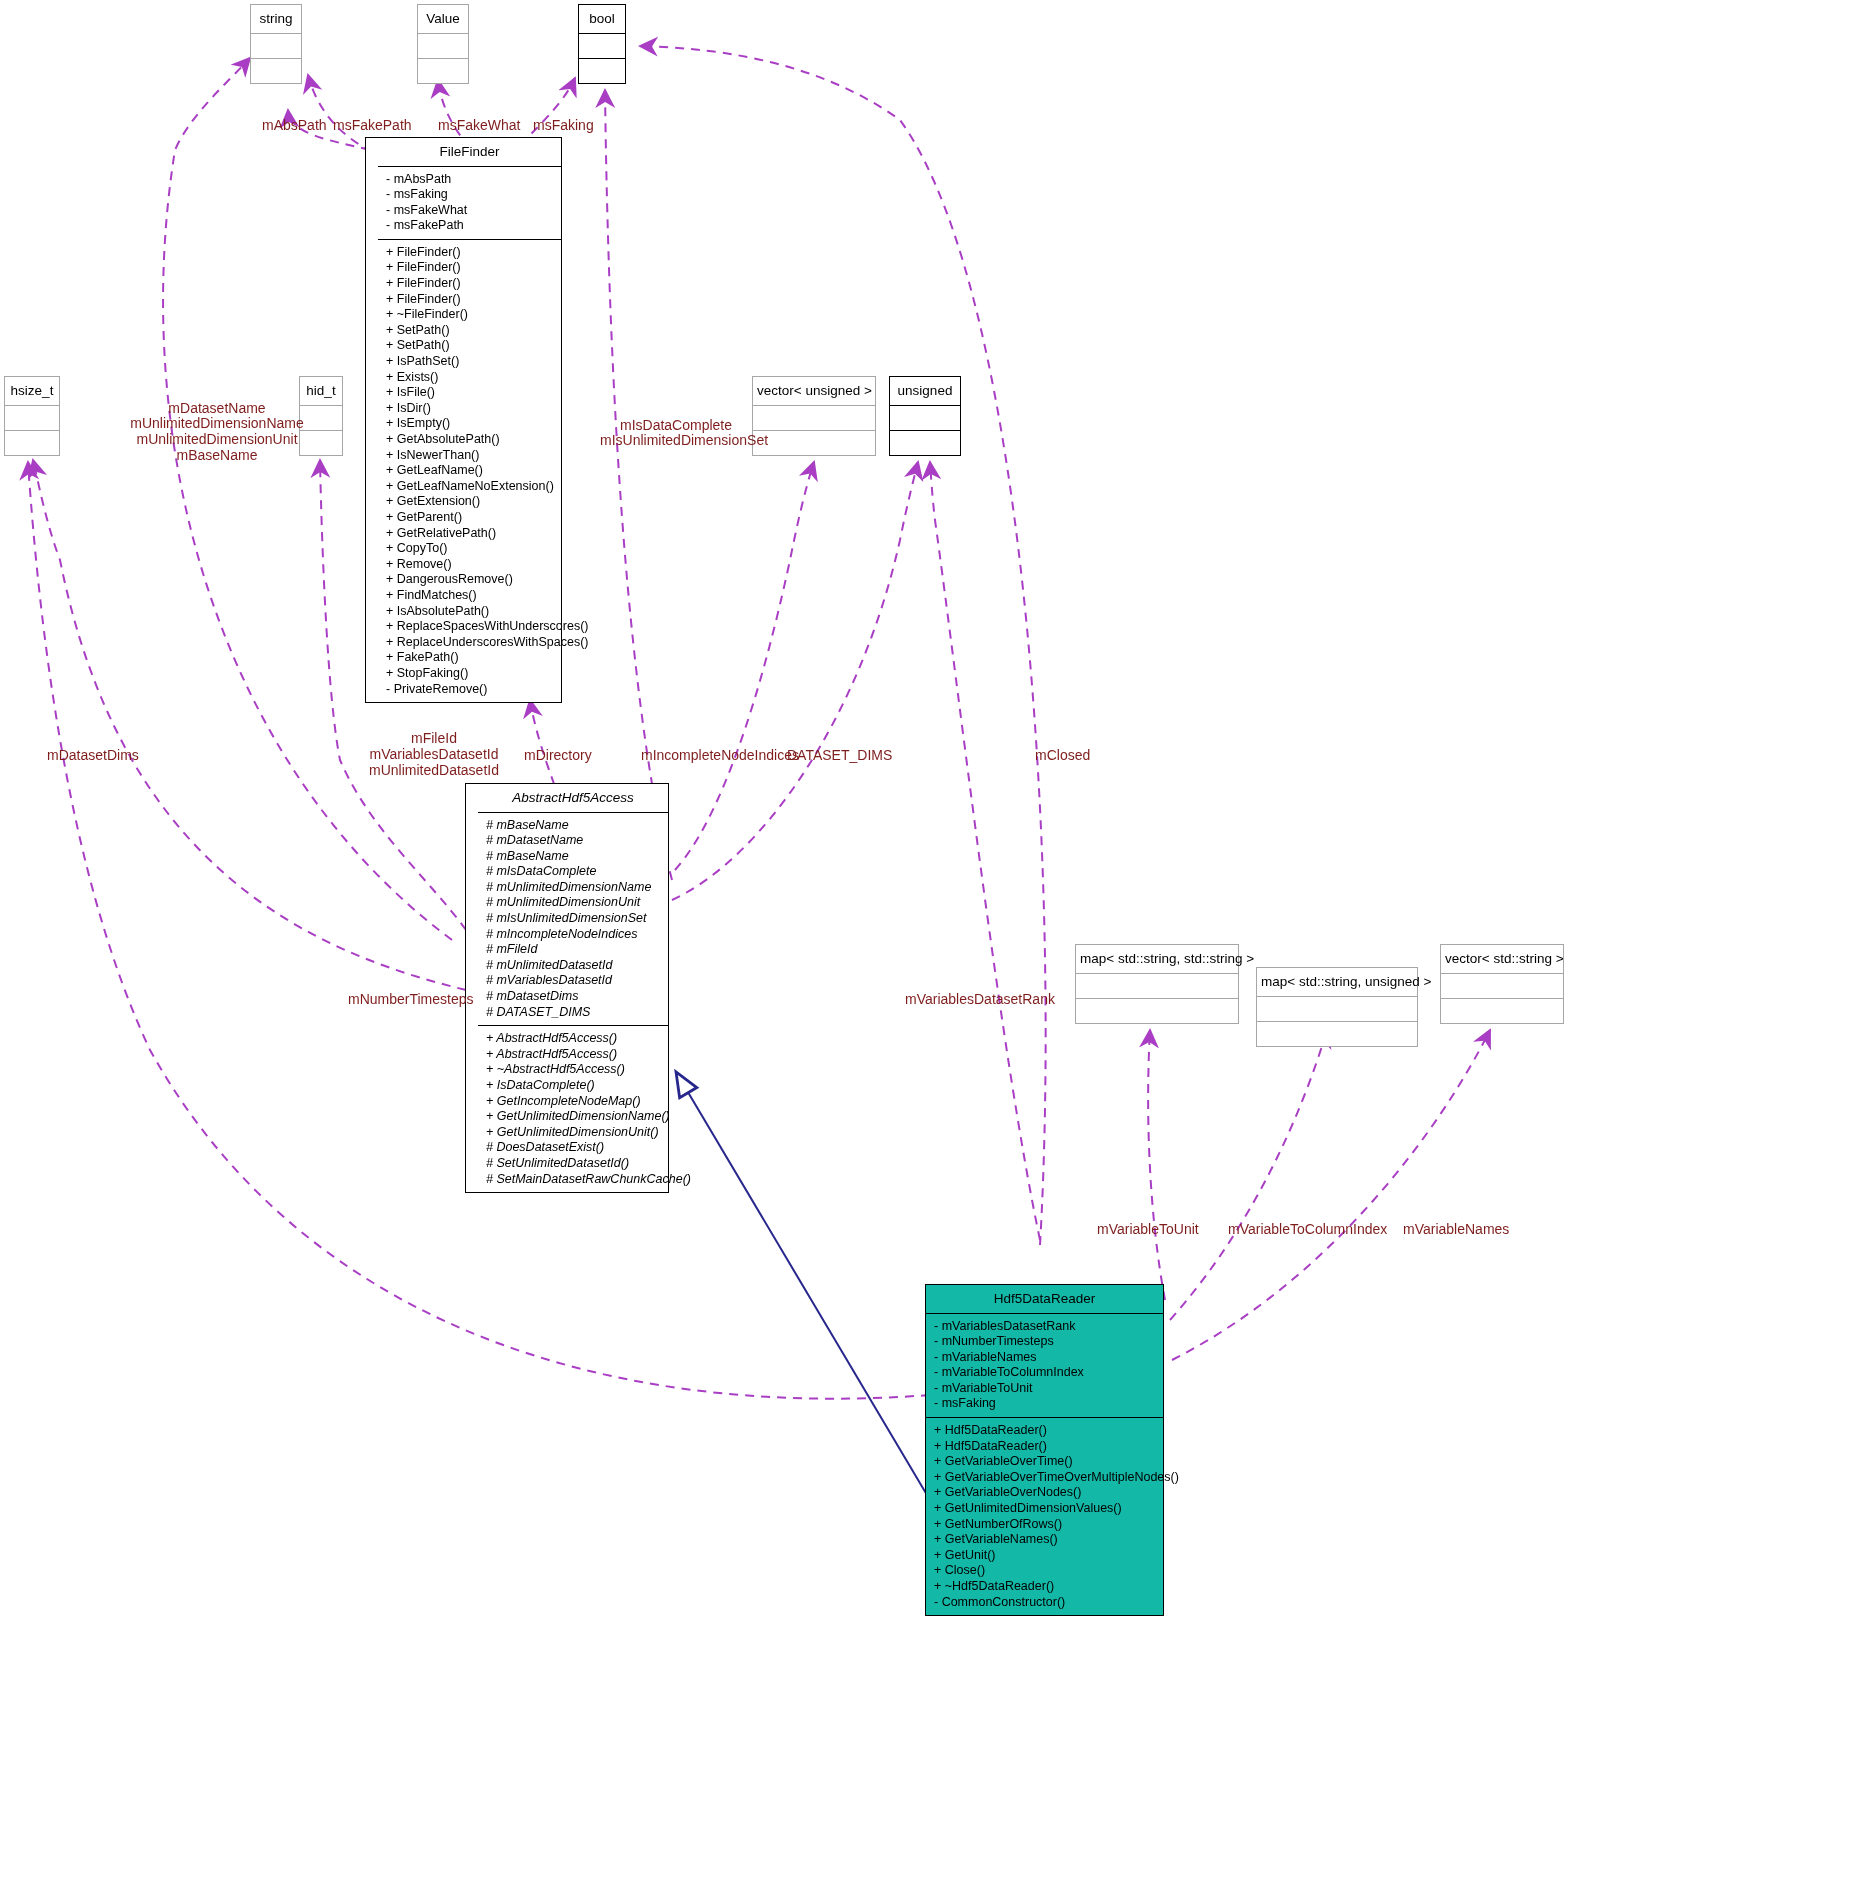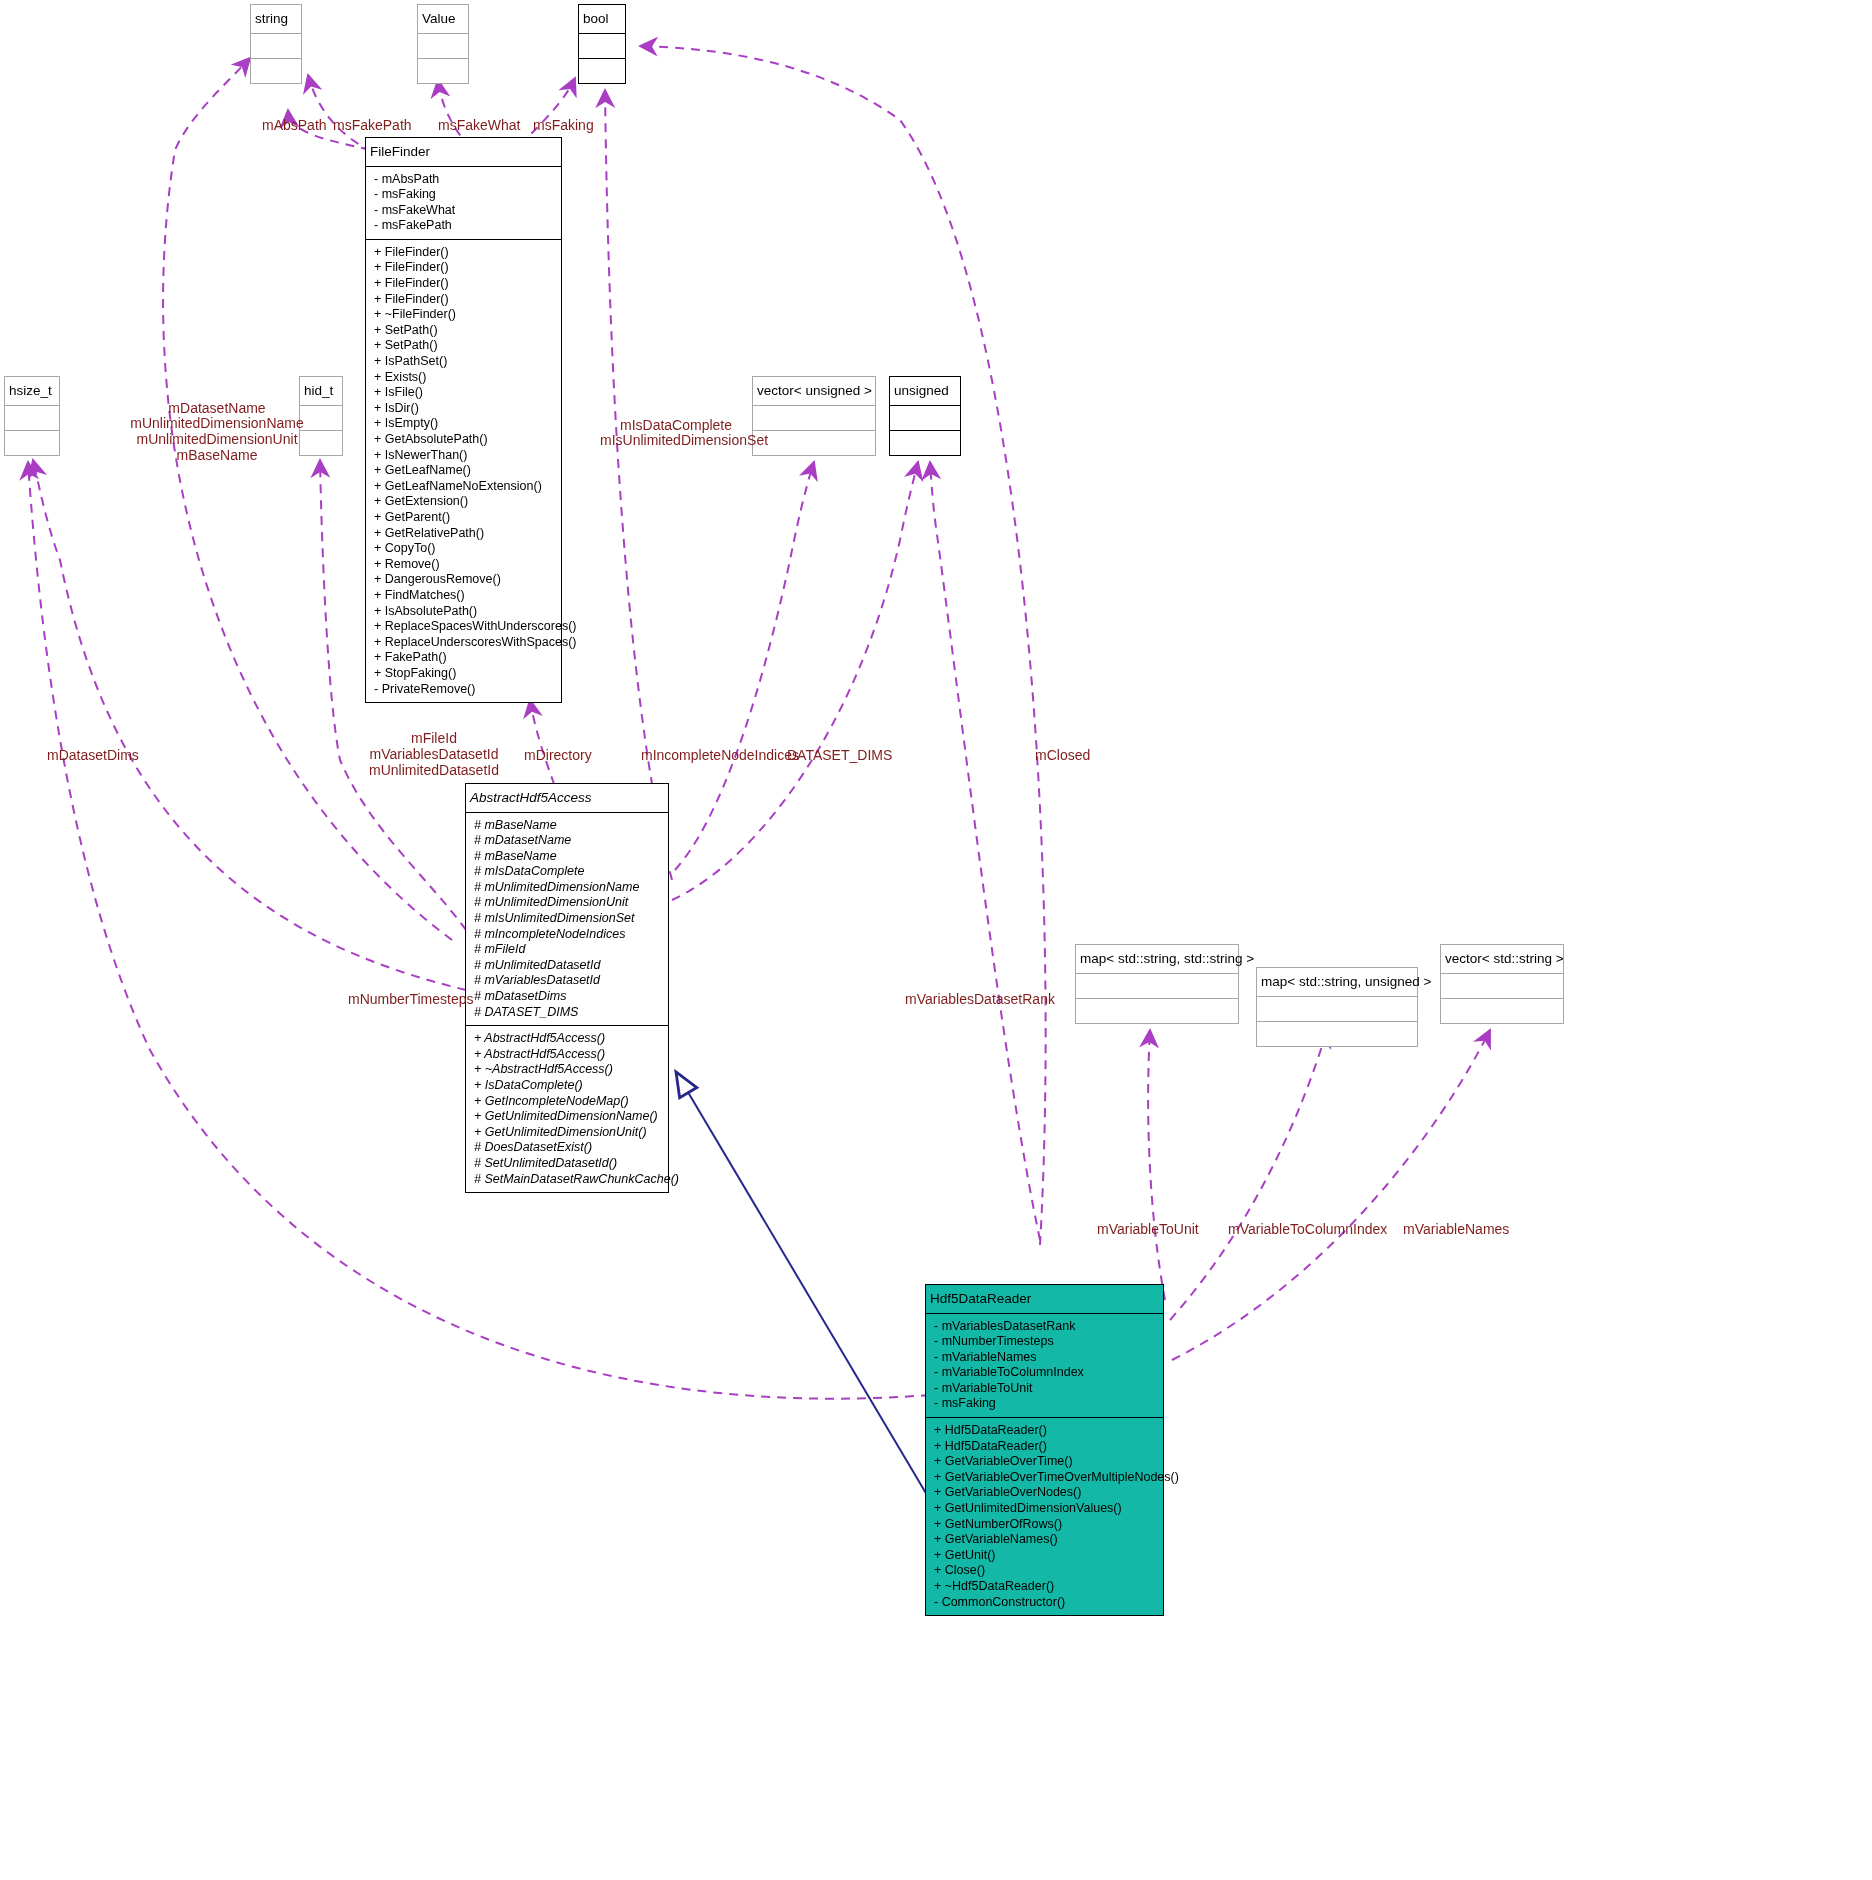--- a/index.html
+++ b/index.html
@@ -7,25 +7,25 @@
     width:1872px;height:1880px;position:relative;overflow:hidden;
     font-family:"Liberation Sans","DejaVu Sans",sans-serif;
     color:#000;
   }
   #canvas{position:absolute;left:0;top:0;width:1872px;height:1880px;}
   svg.edges{position:absolute;left:0;top:0;width:1872px;height:1880px;pointer-events:none;}
 
   
   .node{position:absolute;box-sizing:border-box;background:#ffffff;}
   .node.simple{border:1px solid #a6a6a6;}
-  .node.detail{border:1px solid #000000;}
+  .node.detail{border:1px solid #000000;padding-left:12px;}
   .node.highlight{border:1px solid #000000;background:#14b8a6;margin-top:44px;}
 
   .node .title{
-    text-align:left;font-size:13.5px;line-height:1;
+    text-align:center;font-size:13.5px;line-height:1;
     padding:7px 4px 7px 4px;white-space:nowrap;
   }
   .node.simple .title{border-bottom:1px solid #a6a6a6;}
   .node.detail .title{border-bottom:1px solid #000000;font-weight:400;}
   .node.highlight .title{border-bottom:1px solid #000000;}
 
   .node .row-blank{height:24px;}
   .node.simple .row-blank.sep{border-bottom:1px solid #a6a6a6;}
 
   .section{padding:5px 0 5px 0;}

